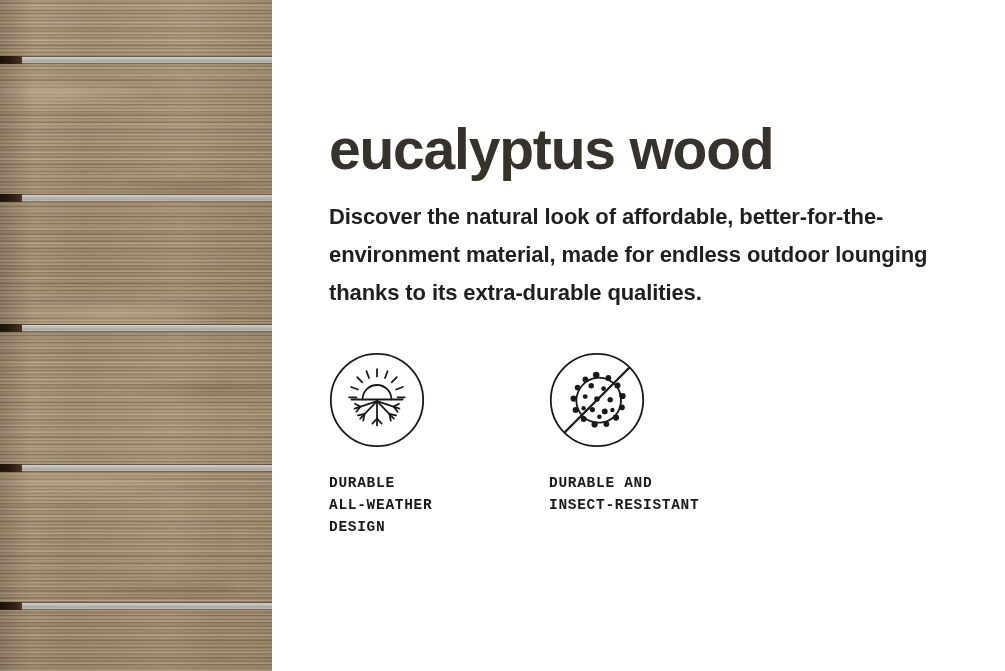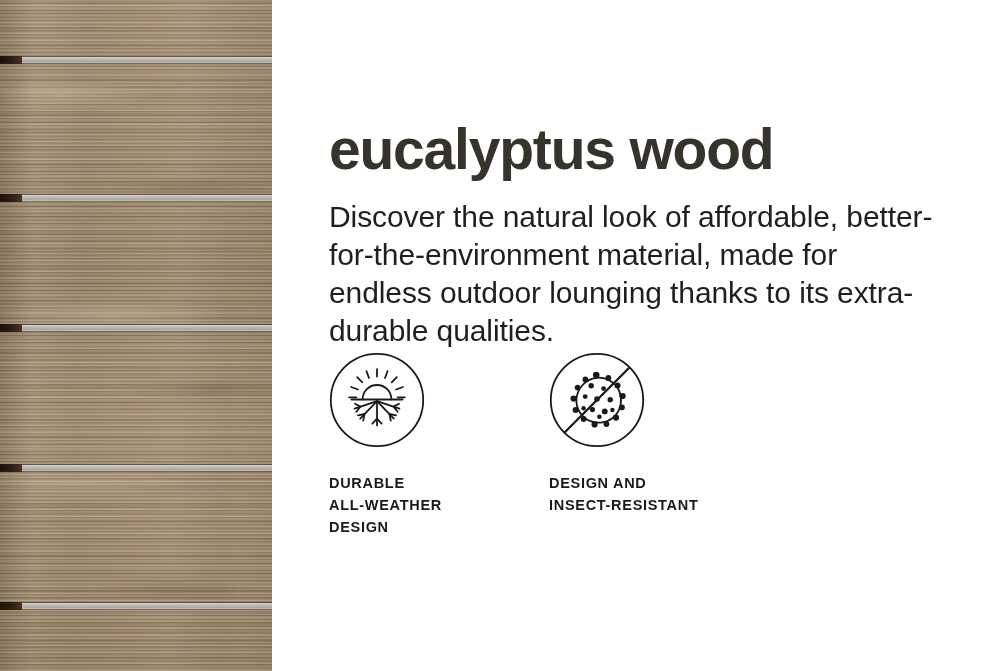--- a/index.html
+++ b/index.html
@@ -103,22 +103,22 @@
     font-weight:bold;
     letter-spacing:-1.2px;
     color:#36332d;
     line-height:1;
     white-space:nowrap;
   }
   .subcopy {
     position:absolute;
     left:57px; top:198px;
     width:618px;
-    font-size:30px;
-    font-weight:normal;
+    font-size:22px;
+    font-weight:bold;
     line-height:38px;
     color:#1f1f1f;
     letter-spacing:-0.1px;
   }
 
   .features {
     position:absolute;
     left:57px; top:352px;
     width:672px;
     display:flex;
@@ -133,20 +133,21 @@
     display:block;
   }
   .caption {
     margin-top:24px;
     font-size:14.5px;
     font-weight:bold;
     letter-spacing:0.7px;
     line-height:22px;
     color:#1a1a1a;
     white-space:pre-line;
+    font-family:Liberation Mono, monospace;
   }
 </style>
 </head>
 <body>
 
 <div class="page">
 
   <div class="wood-panel">
     <div class="wood-grain"></div>
     <div class="wood-mottle"></div>
@@ -285,19 +286,19 @@
               <circle cx="43.4" cy="57.6" r="2.6"></circle>
               <circle cx="55.8" cy="59.4" r="2.9"></circle>
               <circle cx="34.6" cy="56.2" r="2.2"></circle>
               <circle cx="50.4" cy="64.8" r="2.3"></circle>
               <circle cx="63.4" cy="58.0" r="2.2"></circle>
             </g>
 
             <line x1="15.8" y1="80.2" x2="80.2" y2="15.8" stroke-width="2.3"></line>
           </g>
         </svg>
-        <div class="caption">DESIGN AND
+        <div class="caption">DURABLE AND
 INSECT-RESISTANT</div>
       </div>
 
     </div>
   </div>
 </div>
 
 </body></html>

